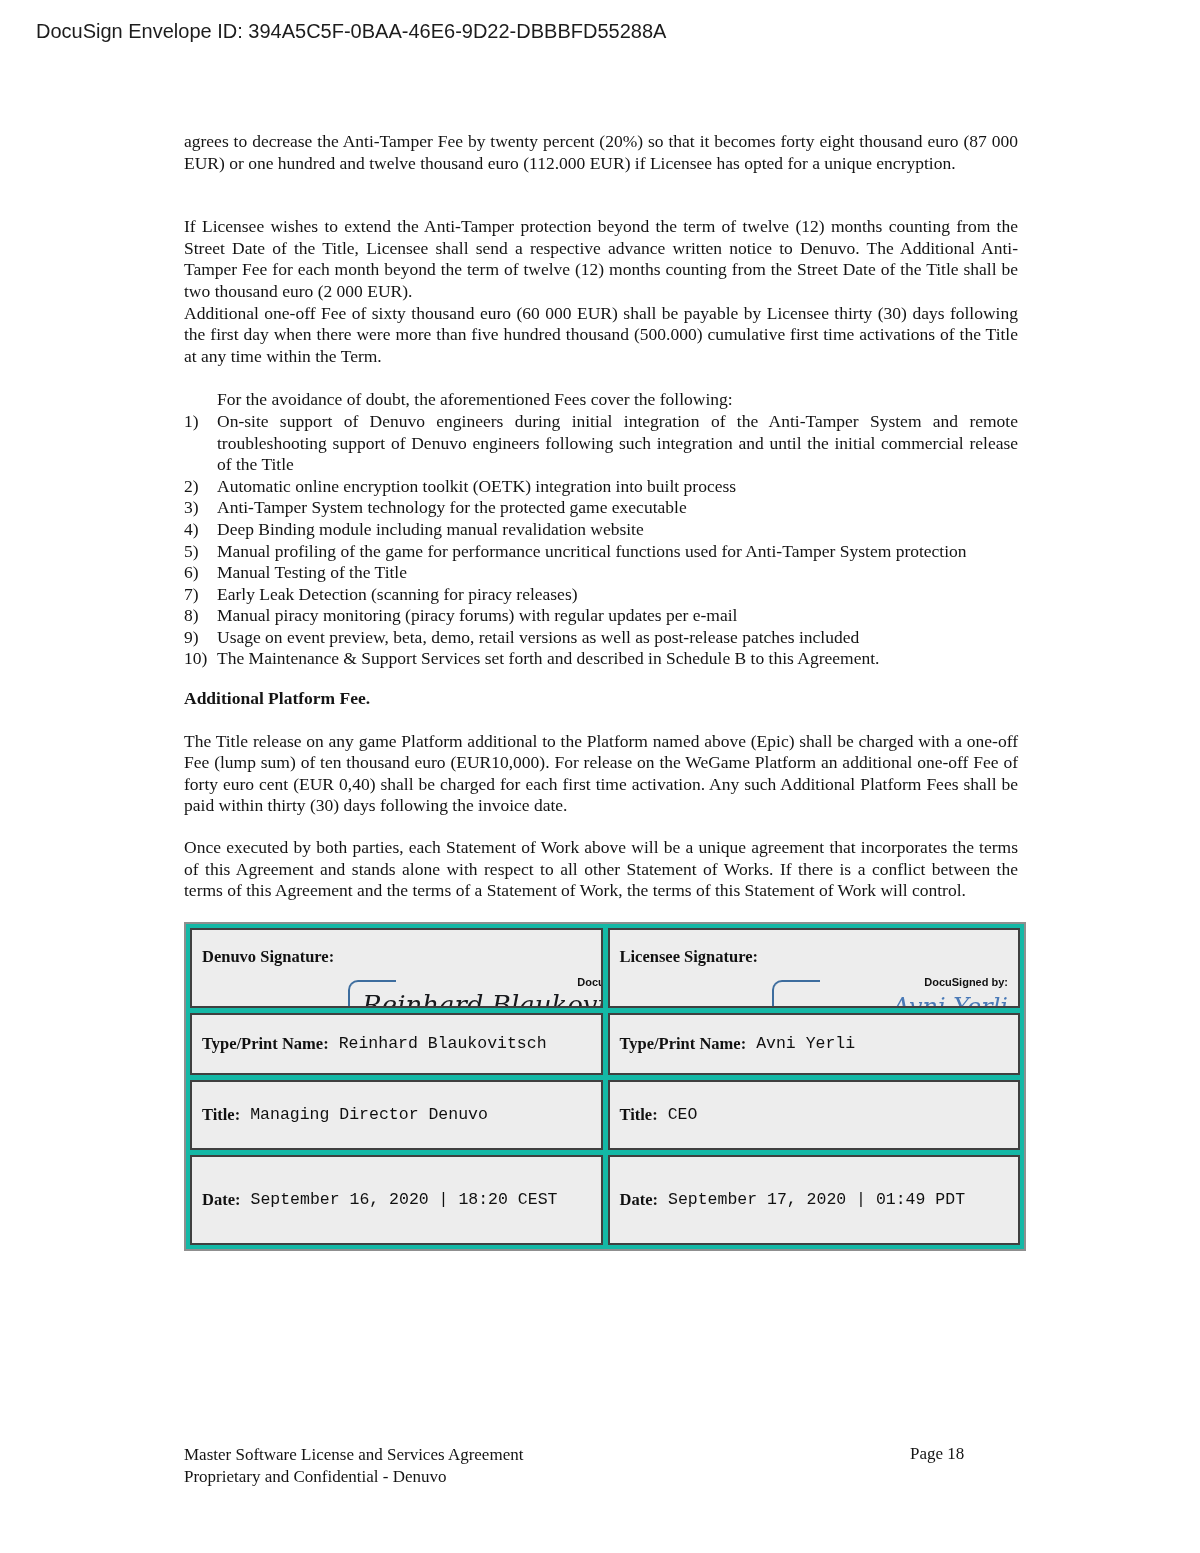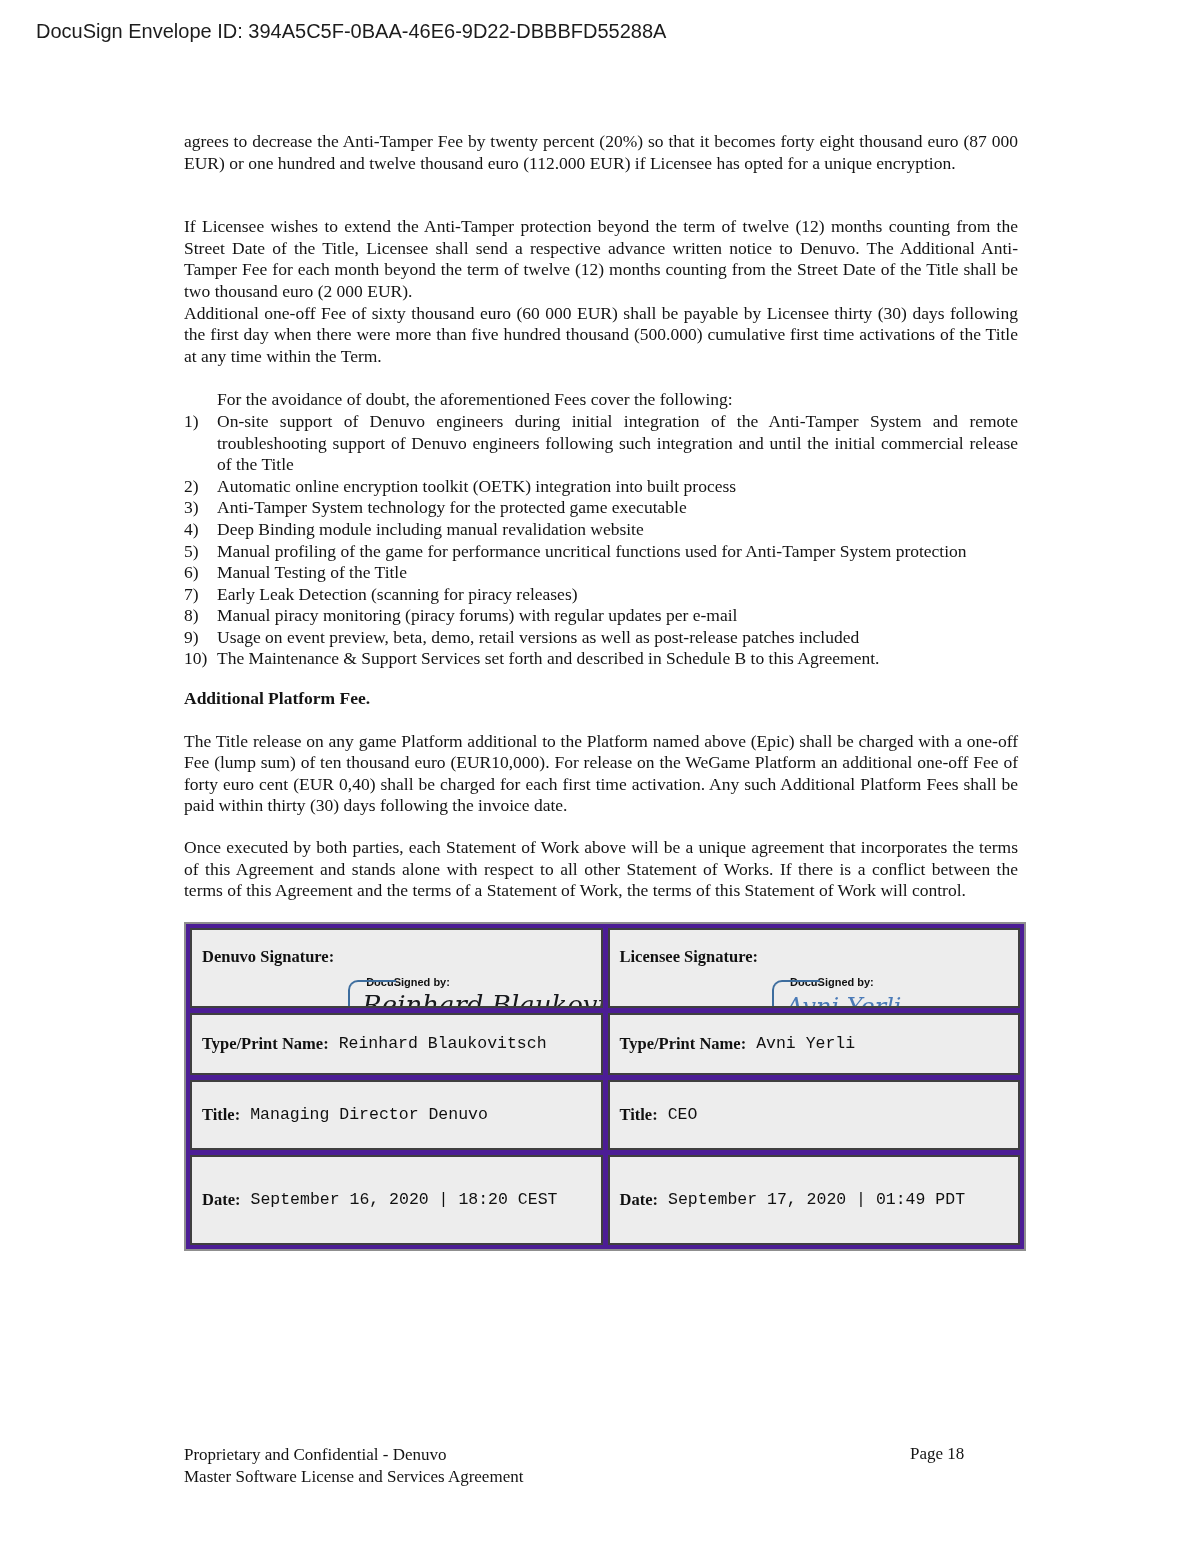--- a/index.html
+++ b/index.html
@@ -35,22 +35,23 @@
 
   
   .sig-table {
     width:842px; box-sizing:border-box;
     border:2px solid #8f8f8f;
     padding:4px;
     display:grid;
     grid-template-columns:1fr 1fr;
     grid-template-rows:80px 62px 70px 90px;
     gap:5px;
-    background:#4c1d95;
+    background:#14b8a6;
     margin-top:4px;
+    text-align:right;
   }
   .sig-cell {
     border:2px solid #3f3f3f;
     background:#ededed;
     box-sizing:border-box;
     display:flex;
     align-items:center;
     padding:6px 10px;
     overflow:hidden;
   }
@@ -197,16 +198,16 @@
       <span class="val-mono">September 16, 2020 | 18:20 CEST</span>
     </div>
     <div class="sig-cell">
       <span class="lbl">Date:</span>
       <span class="val-mono">September 17, 2020 | 01:49 PDT</span>
     </div>
   </div>
 </div>
 
 <div class="footer">
+  <div>Master Software License and Services Agreement</div>
   <div>Proprietary and Confidential - Denuvo</div>
-  <div>Master Software License and Services Agreement</div>
 </div>
 <div class="page-num">Page 18</div>
 
 </body></html>

